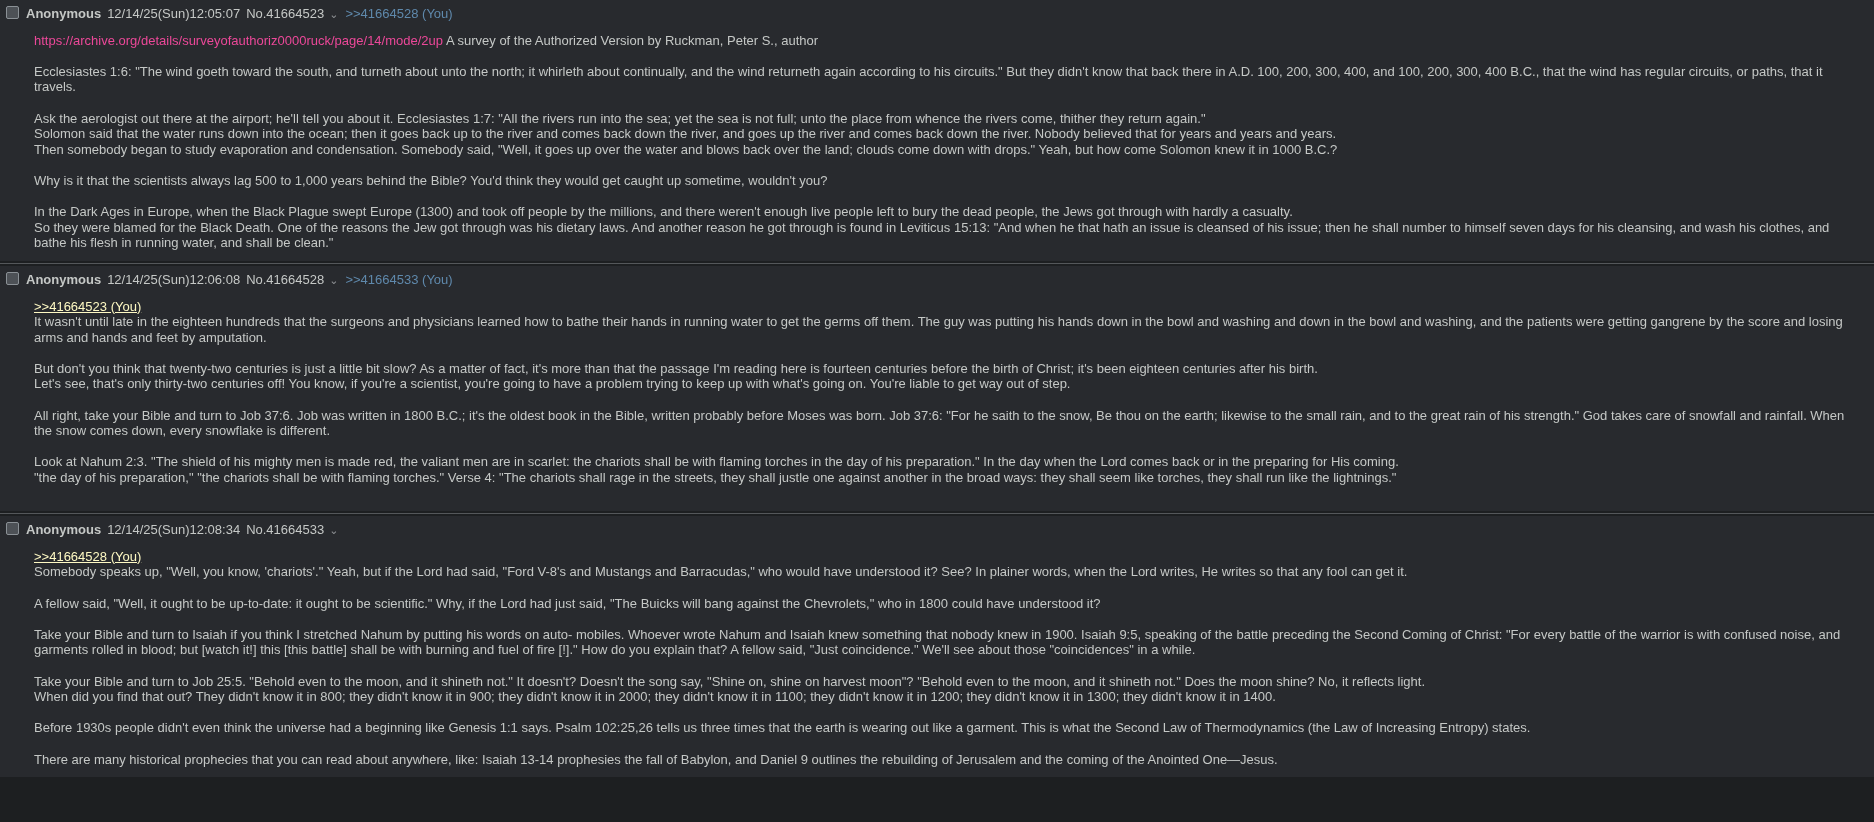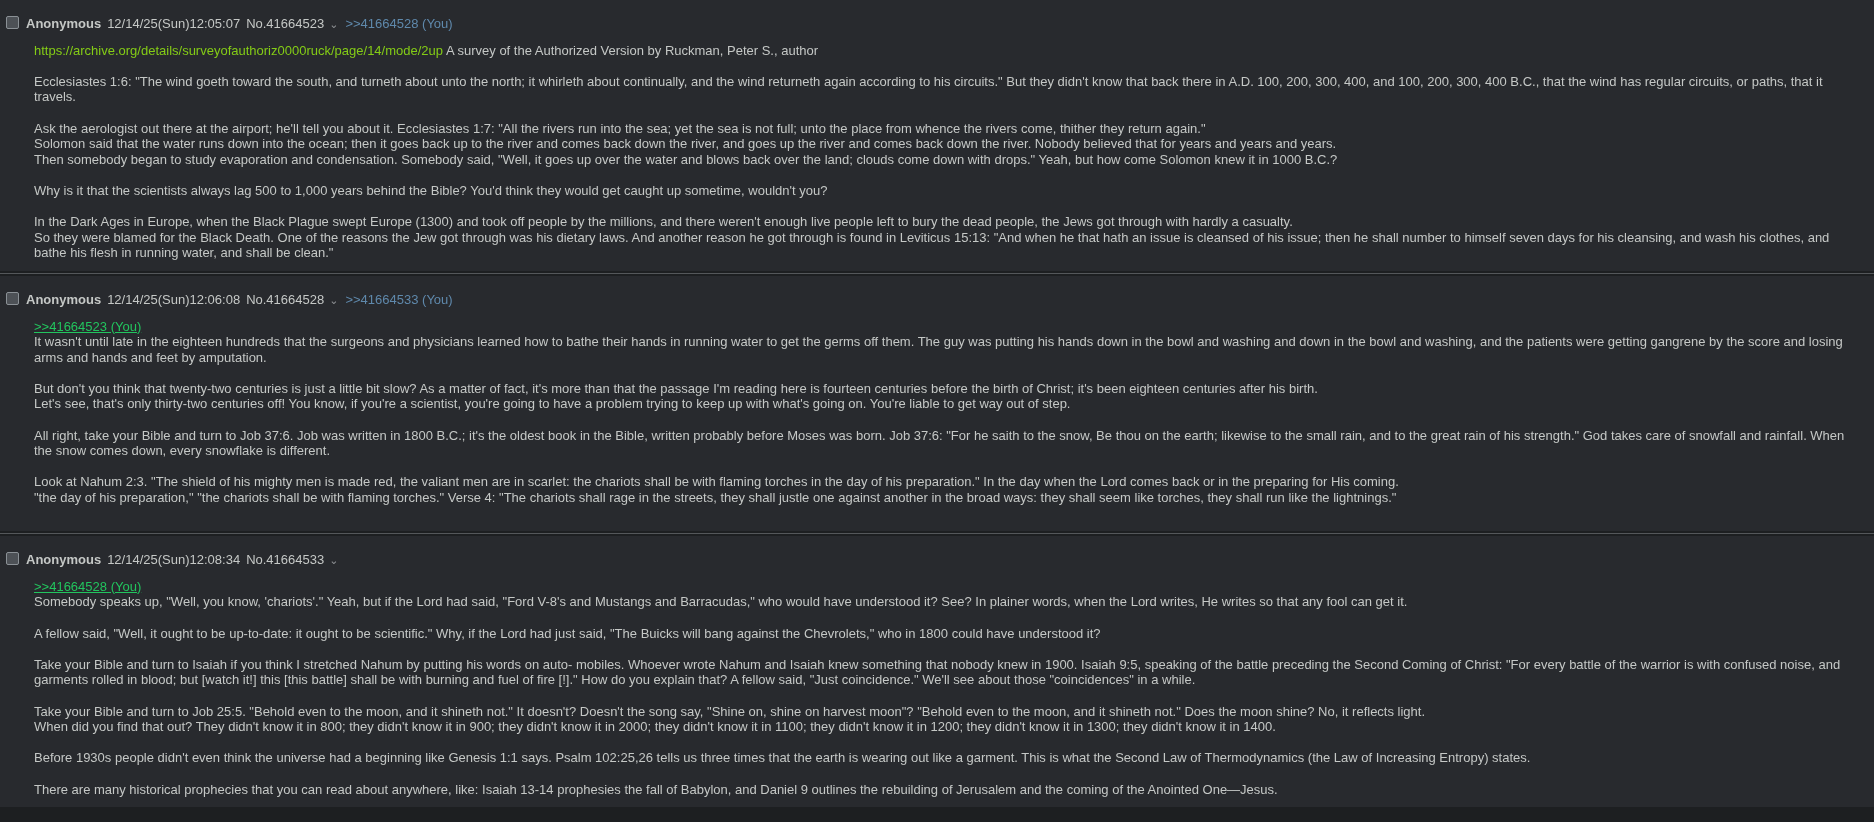--- a/index.html
+++ b/index.html
@@ -3,37 +3,37 @@
 <meta charset="utf-8">
 <style>
   html,body{margin:0;padding:0}
   body{
     width:1874px;height:822px;overflow:hidden;
     background:#1d1f21;
     font-family:"Liberation Sans",sans-serif;
     font-size:13px;line-height:1.2;color:#c5c8c6;
   }
   .thread{width:100%}
-  .post{background:#282a2e;padding:14px 0 10px}
+  .post{background:#282a2e;padding:4px 0 10px}
   .post-sep{border:0;border-top:1px solid #54575a;margin:2px 0;height:0}
   .post-header{padding:2px 0 2px 6px;white-space:nowrap}
   .checkbox{
     display:inline-block;width:11px;height:11px;
     background:#4d5156;border:1px solid #8b9196;border-radius:2px;
     margin-right:7px;vertical-align:-1px;cursor:pointer;
   }
   .name{font-weight:bold;color:#c5c8c6}
   .datetime{margin-left:6px}
   .postnum{margin-left:6px;cursor:pointer}
   .menu-arrow{margin-left:5px;color:#8e9194;font-size:11px;cursor:pointer}
   .backlink{margin-left:7px;color:#5f89ac;text-decoration:none;cursor:pointer}
   .backlink:empty{display:none}
   .post-body{margin:9px 25px 0 34px;padding:0}
-  .post-body a.weblink{color:#84cc16;text-decoration:none;cursor:pointer}
-  .post-body a.quotelink{color:#22c55e;cursor:pointer}
+  .post-body a.weblink{color:#ec4899;text-decoration:none;cursor:pointer}
+  .post-body a.quotelink{color:#fef9c3;cursor:pointer}
   .line{min-height:15px}
 </style>
 </head>
 <body>
 
 <div class="thread">
 
   <div class="post">
     <div class="post-header">
       <span class="checkbox"></span><span class="name">Anonymous</span><span class="datetime">12/14/25(Sun)12:05:07</span><span class="postnum">No.41664523</span><span class="menu-arrow">⌄</span><a class="backlink">&gt;&gt;41664528 (You)</a>

